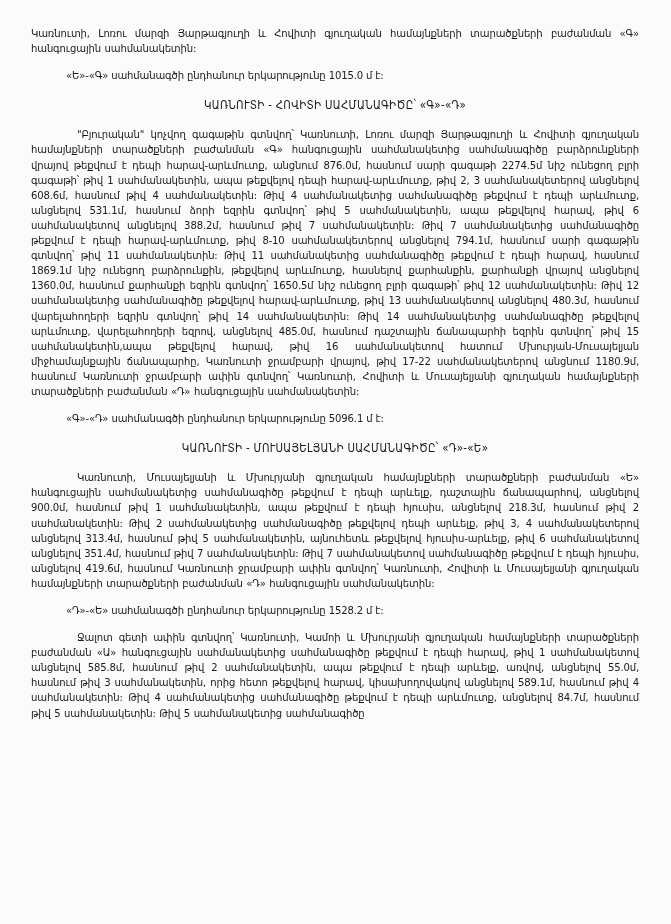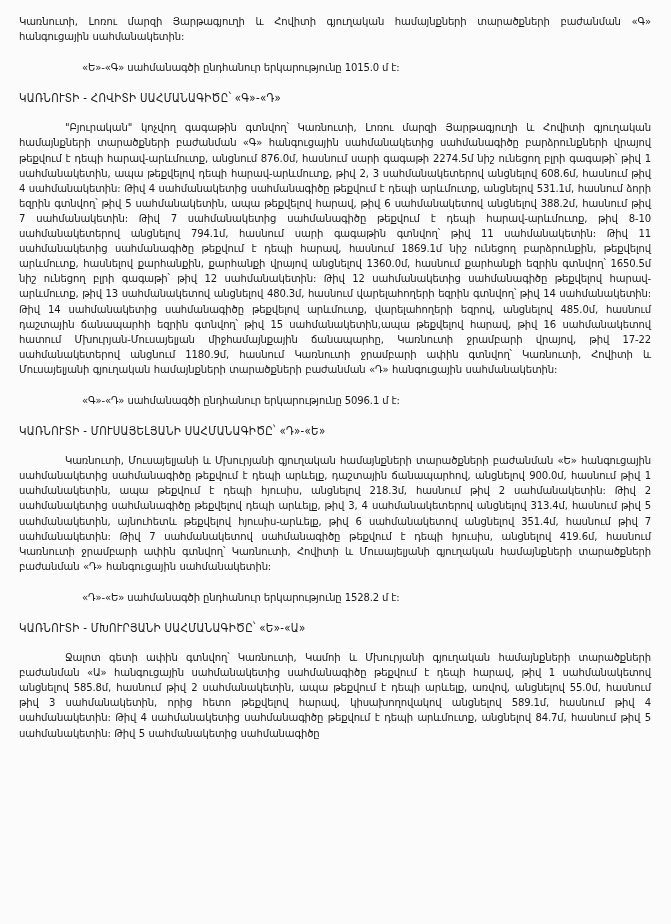--- a/index.html
+++ b/index.html
@@ -5,42 +5,41 @@
   html, body { margin: 0; padding: 0; }
   body {
     width: 671px; height: 924px; overflow: hidden;
     background: #fbfbfb;
     color: #1a1a1a;
     font-family: "DejaVu Sans Condensed", "DejaVu Sans", "Liberation Sans", sans-serif;
     font-size: 11.2px;
     line-height: 15.1px;
   }
   .page { position: relative; padding: 14px 20px 0 19px; box-sizing: border-box; width: 671px; }
-  .para { margin: 0; text-align: justify; text-indent: 0; letter-spacing: -0.15px; word-spacing: 0.5px; }
+  .para { margin: 12px; text-align: justify; text-indent: 0; letter-spacing: -0.15px; word-spacing: 0.5px; }
   .para.indent { text-indent: 46px; }
-  .length { margin: 16px; padding-left: 47px; letter-spacing: -0.15px; }
+  .length { margin: 0; padding-left: 47px; letter-spacing: -0.15px; }
   .heading {
     margin: 15px 0 14px 0;
-    text-align: left;
+    text-align: center;
     letter-spacing: 0.3px;
     font-size: 11.4px;
   }
 </style>
 </head>
 <body>
 
 <div class="page">
 
   <p class="para">Կառնուտի, Լոռու մարզի Յարթագյուղի և Հովիտի գյուղական համայնքների տարածքների բաժանման «Գ» հանգուցային սահմանակետին:</p>
   <p class="length">«Ե»-«Գ» սահմանագծի ընդհանուր երկարությունը 1015.0 մ է:</p>
 
   <div class="heading">ԿԱՌՆՈՒՏԻ - ՀՈՎԻՏԻ ՍԱՀՄԱՆԱԳԻԾԸ՝ «Գ»-«Դ»</div>
   <p class="para indent">"Բյուրական" կոչվող գագաթին գտնվող՝ Կառնուտի, Լոռու մարզի Յարթագյուղի և Հովիտի գյուղական համայնքների տարածքների բաժանման «Գ» հանգուցային սահմանակետից սահմանագիծը բարձրունքների վրայով թեքվում է դեպի հարավ-արևմուտք, անցնում 876.0մ, հասնում սարի գագաթի 2274.5մ նիշ ունեցող բլրի գագաթի՝ թիվ 1 սահմանակետին, ապա թեքվելով դեպի հարավ-արևմուտք, թիվ 2, 3 սահմանակետերով անցնելով 608.6մ, հասնում թիվ 4 սահմանակետին: Թիվ 4 սահմանակետից սահմանագիծը թեքվում է դեպի արևմուտք, անցնելով 531.1մ, հասնում ձորի եզրին գտնվող՝ թիվ 5 սահմանակետին, ապա թեքվելով հարավ, թիվ 6 սահմանակետով անցնելով 388.2մ, հասնում թիվ 7 սահմանակետին: Թիվ 7 սահմանակետից սահմանագիծը թեքվում է դեպի հարավ-արևմուտք, թիվ 8-10 սահմանակետերով անցնելով 794.1մ, հասնում սարի գագաթին գտնվող՝ թիվ 11 սահմանակետին: Թիվ 11 սահմանակետից սահմանագիծը թեքվում է դեպի հարավ, հասնում 1869.1մ նիշ ունեցող բարձրունքին, թեքվելով արևմուտք, հասնելով քարհանքին, քարհանքի վրայով անցնելով 1360.0մ, հասնում քարհանքի եզրին գտնվող՝ 1650.5մ նիշ ունեցող բլրի գագաթի՝ թիվ 12 սահմանակետին: Թիվ 12 սահմանակետից սահմանագիծը թեքվելով հարավ-արևմուտք, թիվ 13 սահմանակետով անցնելով 480.3մ, հասնում վարելահողերի եզրին գտնվող՝ թիվ 14 սահմանակետին: Թիվ 14 սահմանակետից սահմանագիծը թեքվելով արևմուտք, վարելահողերի եզրով, անցնելով 485.0մ, հասնում դաշտային ճանապարհի եզրին գտնվող՝ թիվ 15 սահմանակետին,ապա թեքվելով հարավ, թիվ 16 սահմանակետով հատում Մխուրյան-Մուսայելյան միջհամայնքային ճանապարհը, Կառնուտի ջրամբարի վրայով, թիվ 17-22 սահմանակետերով անցնում 1180.9մ, հասնում Կառնուտի ջրամբարի ափին գտնվող՝ Կառնուտի, Հովիտի և Մուսայելյանի գյուղական համայնքների տարածքների բաժանման «Դ» հանգուցային սահմանակետին:</p>
   <p class="length">«Գ»-«Դ» սահմանագծի ընդհանուր երկարությունը 5096.1 մ է:</p>
 
   <div class="heading">ԿԱՌՆՈՒՏԻ - ՄՈՒՍԱՅԵԼՅԱՆԻ ՍԱՀՄԱՆԱԳԻԾԸ՝ «Դ»-«Ե»</div>
   <p class="para indent">Կառնուտի, Մուսայելյանի և Մխուրյանի գյուղական համայնքների տարածքների բաժանման «Ե» հանգուցային սահմանակետից սահմանագիծը թեքվում է դեպի արևելք, դաշտային ճանապարհով, անցնելով 900.0մ, հասնում թիվ 1 սահմանակետին, ապա թեքվում է դեպի հյուսիս, անցնելով 218.3մ, հասնում թիվ 2 սահմանակետին: Թիվ 2 սահմանակետից սահմանագիծը թեքվելով դեպի արևելք, թիվ 3, 4 սահմանակետերով անցնելով 313.4մ, հասնում թիվ 5 սահմանակետին, այնուհետև թեքվելով հյուսիս-արևելք, թիվ 6 սահմանակետով անցնելով 351.4մ, հասնում թիվ 7 սահմանակետին: Թիվ 7 սահմանակետով սահմանագիծը թեքվում է դեպի հյուսիս, անցնելով 419.6մ, հասնում Կառնուտի ջրամբարի ափին գտնվող՝ Կառնուտի, Հովիտի և Մուսայելյանի գյուղական համայնքների տարածքների բաժանման «Դ» հանգուցային սահմանակետին:</p>
   <p class="length">«Դ»-«Ե» սահմանագծի ընդհանուր երկարությունը 1528.2 մ է:</p>
 
-  <div class="heading">ԿԱՌՆՈՒՏԻ - ՄԽՈՒՐՅԱՆԻ ՍԱՀՄԱՆԱԳԻԾԸ՝ «Ե»-«Ա»</div>
   <p class="para indent">Ջալոտ գետի ափին գտնվող՝ Կառնուտի, Կամոի և Մխուրյանի գյուղական համայնքների տարածքների բաժանման «Ա» հանգուցային սահմանակետից սահմանագիծը թեքվում է դեպի հարավ, թիվ 1 սահմանակետով անցնելով 585.8մ, հասնում թիվ 2 սահմանակետին, ապա թեքվում է դեպի արևելք, առվով, անցնելով 55.0մ, հասնում թիվ 3 սահմանակետին, որից հետո թեքվելով հարավ, կիսախողովակով անցնելով 589.1մ, հասնում թիվ 4 սահմանակետին: Թիվ 4 սահմանակետից սահմանագիծը թեքվում է դեպի արևմուտք, անցնելով 84.7մ, հասնում թիվ 5 սահմանակետին: Թիվ 5 սահմանակետից սահմանագիծը</p>
 
 </div>
 
 </body></html>

